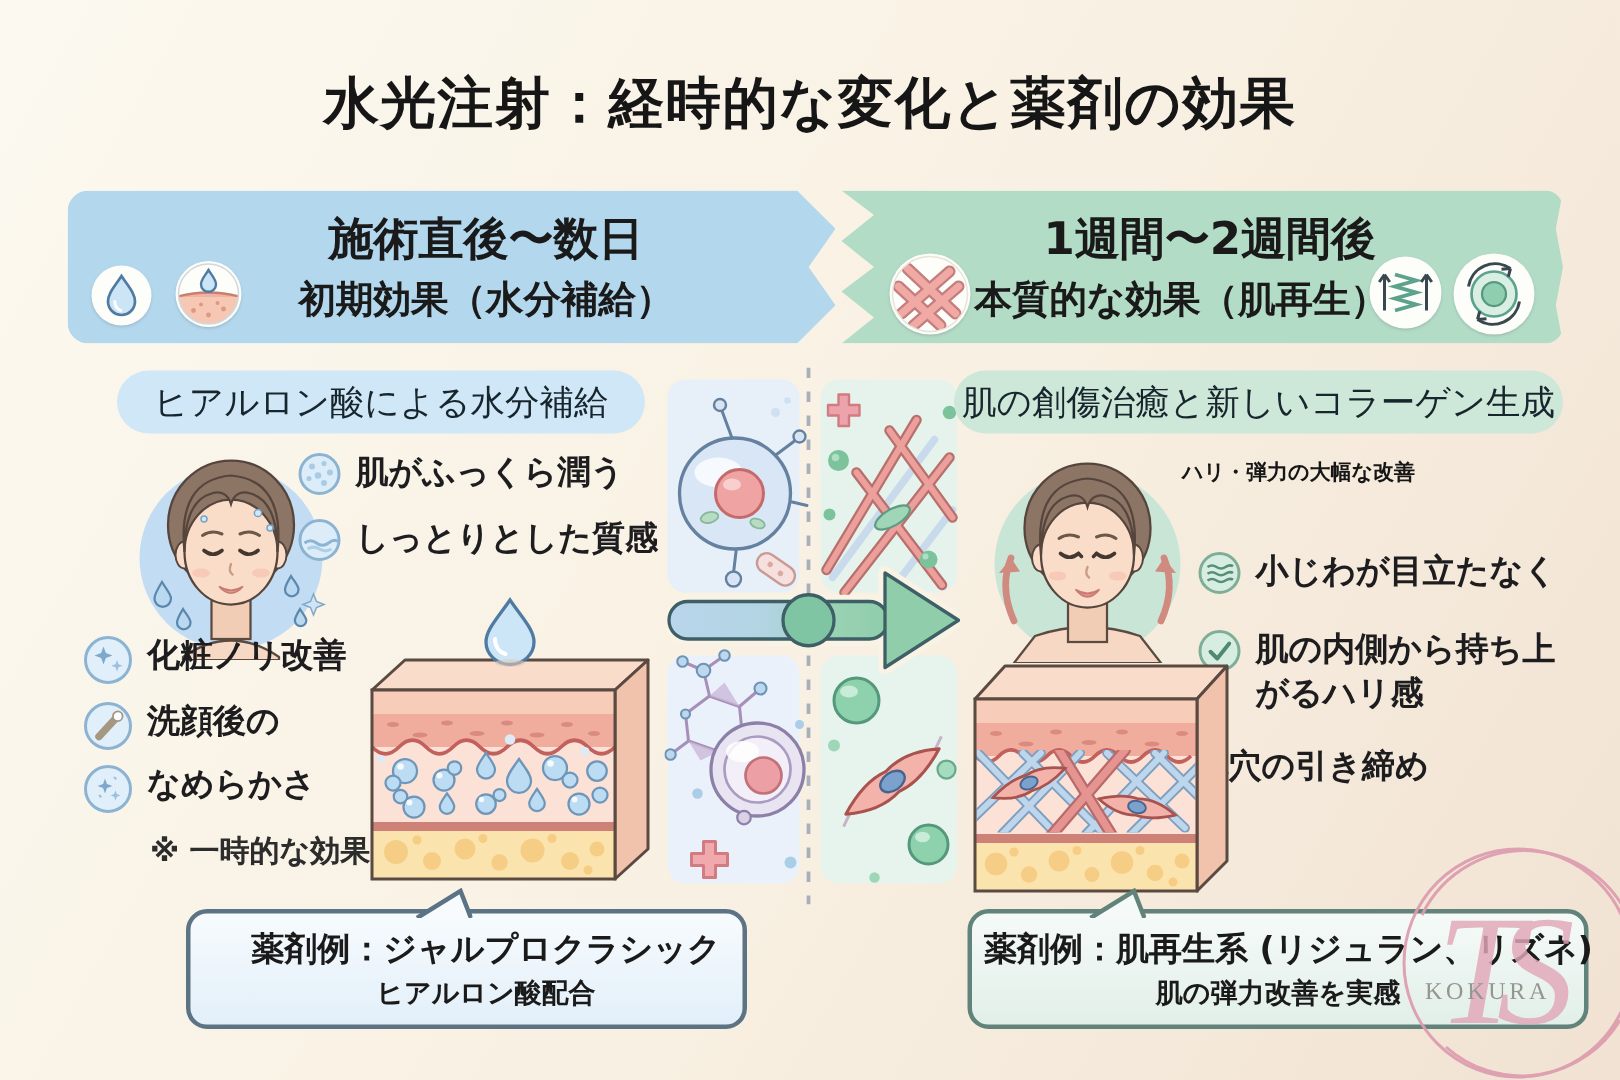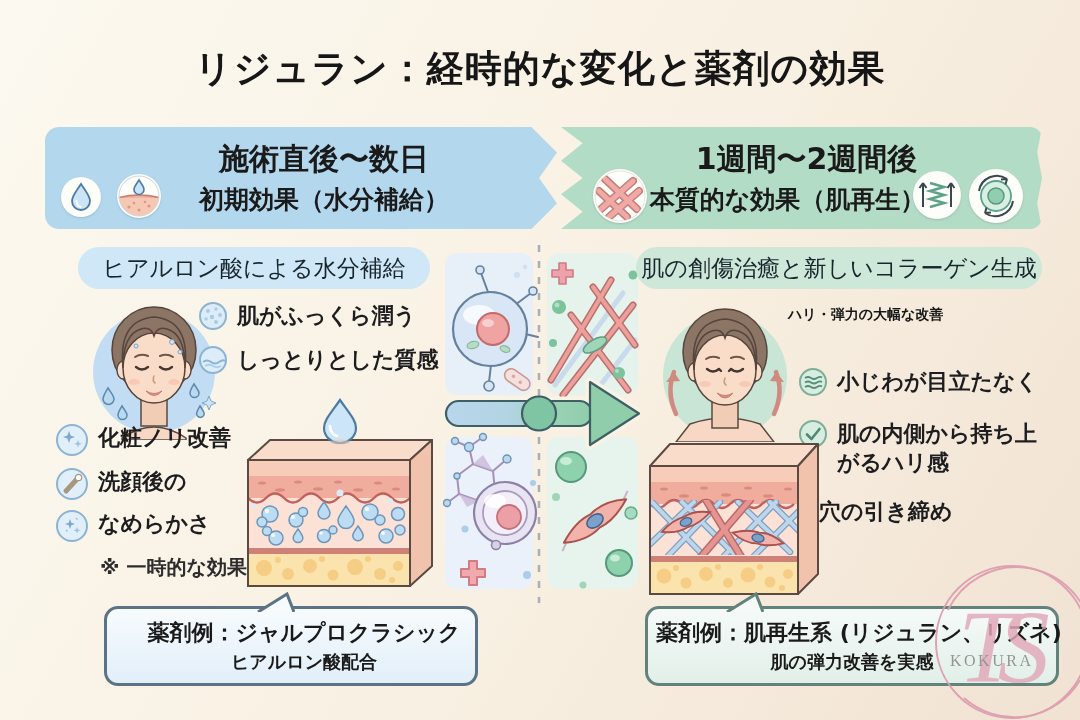--- a/index.html
+++ b/index.html
@@ -32,38 +32,38 @@
   .pill-right{left:636px;top:247px;width:406px;background:#cde7d9;}
   
   .bullet{position:absolute;display:flex;align-items:flex-start;gap:9px;
     font-size:22px;font-weight:700;color:#1d1d1f;line-height:1.3;}
   .bullet svg{flex:0 0 auto;margin-top:-1px;}
   .note{position:absolute;left:100px;top:554px;font-size:20px;font-weight:600;color:#2c2c2c;}
   .subtitle-right{position:absolute;left:788px;top:306px;font-size:14px;font-weight:800;
     white-space:nowrap;color:#161616;}
   
   .callout{position:absolute;border-radius:14px;text-align:center;padding:9px 8px 8px;}
-  .callout-left{left:104px;top:606px;width:326px;height:57px;border:3px solid #5b7384;
+  .callout-left{left:124px;top:606px;width:326px;height:57px;border:3px solid #5b7384;
     background:linear-gradient(180deg,#f7fbfe 0%,#e2eff9 100%);padding-left:34px;}
   .callout-right{left:645px;top:606px;width:392px;height:57px;border:3px solid #61837b;
     background:linear-gradient(180deg,#f5faf8 0%,#e2efe9 100%);}
   .callout .c-title{font-size:22px;font-weight:800;white-space:nowrap;}
   .callout .c-sub{font-size:18px;font-weight:600;margin-top:2px;text-align:center;}
   .pointer{position:absolute;top:-17px;}
   .callout-left .pointer{left:150px;}
   .callout-right .pointer{left:78px;}
   .abs{position:absolute;}
   .logo{position:absolute;left:912px;top:550px;width:200px;height:185px;z-index:6;opacity:.92;}
 </style>
 </head>
 <body>
 
 <div id="canvas">
 
-  <div class="title">リジュラン：経時的な変化と薬剤の効果</div>
+  <div class="title">水光注射：経時的な変化と薬剤の効果</div>
 
   <div class="banner banner-left">
     <div class="line1">施術直後〜数日</div>
     <div class="line2">初期効果（水分補給）</div>
     <div class="bicon" style="left:16px;top:50px;width:40px;height:40px;">
       <svg width="40" height="40" viewBox="0 0 40 40">
         <path d="M20 7 C15.5 14 11 18.5 11 24 a9 9 0 0 0 18 0 C29 18.5 24.5 14 20 7 Z" fill="#cbe4f6" stroke="#4f7ba3" stroke-width="1.8"></path>
         <path d="M15.5 24 a5.5 6.5 0 0 0 4 6" fill="none" stroke="#ffffff" stroke-width="2" stroke-linecap="round"></path>
       </svg>
     </div>

